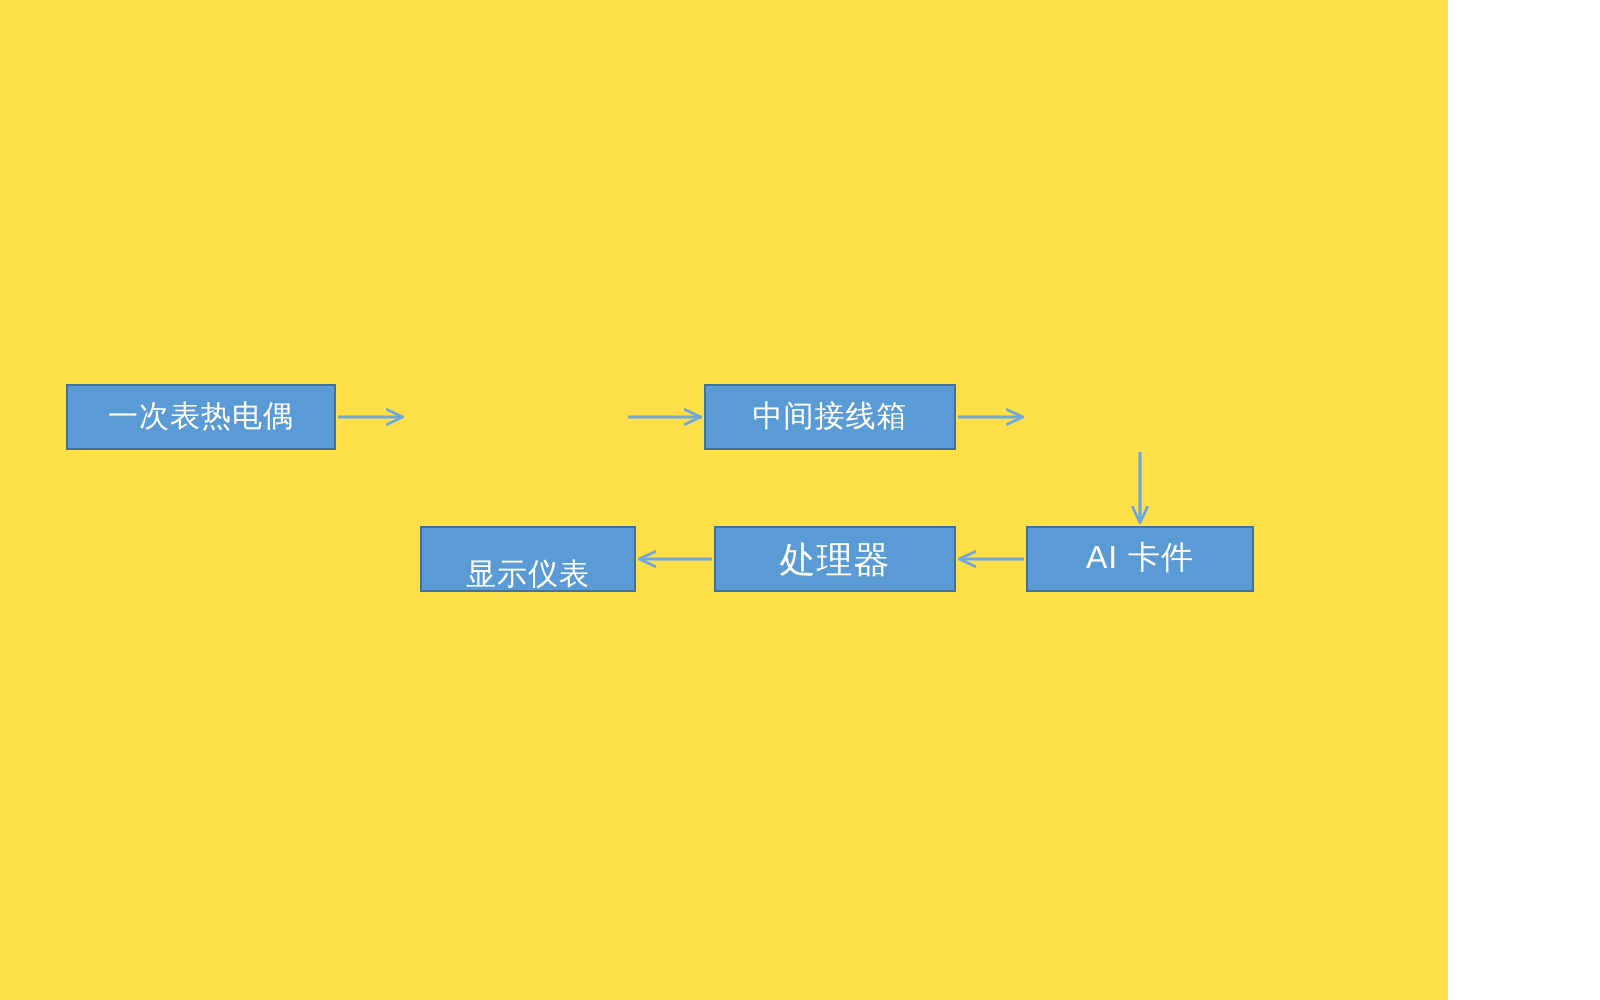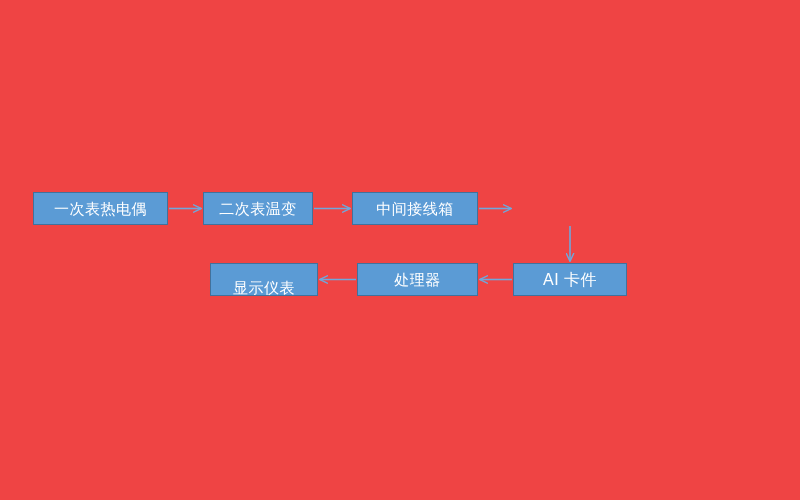--- a/index.html
+++ b/index.html
@@ -9,23 +9,24 @@
   }
   body {
     width: 800px;
     height: 500px;
     background: #ffffff;
     font-family: "Liberation Sans", "DejaVu Sans", sans-serif;
     overflow: hidden;
   }
   #canvas {
     position: relative;
-    width: 800px;
+    width: 684px;
     height: 500px;
-    background: #ef4444;
+    background: #fde047;
+    padding-left: 40px;
   }
   .node {
     position: absolute;
     box-sizing: border-box;
     background: #5B9BD5;
     border: 1px solid #41719C;
     color: #FFFFFF;
     display: flex;
     align-items: center;
     justify-content: center;
@@ -35,21 +36,21 @@
     text-align: center;
     font-weight: 400;
   }
   
   #node-primary-thermocouple { left: 33px;  top: 192px; width: 135px; height: 33px; font-size: 15px; }
   #node-secondary-transmitter { left: 203px; top: 192px; width: 110px; height: 33px; font-size: 15px; }
   #node-junction-box         { left: 352px; top: 192px; width: 126px; height: 33px; font-size: 15px; }
   #node-cabinet-safety-barrier { left: 513px; top: 192px; width: 114px; height: 33px; font-size: 15px; }
   
   #node-display-instrument { left: 210px; top: 263px; width: 108px; height: 33px; font-size: 15px; align-items: flex-end; }
-  #node-processor          { left: 357px; top: 263px; width: 121px; height: 33px; font-size: 15px; }
+  #node-processor          { left: 357px; top: 263px; width: 121px; height: 33px; font-size: 18px; }
   #node-ai-card            { left: 513px; top: 263px; width: 114px; height: 33px; font-size: 16px; }
 
   
   #connectors {
     position: absolute;
     left: 0;
     top: 0;
     width: 800px;
     height: 500px;
     pointer-events: none;
@@ -80,23 +81,20 @@
     <line x1="570" y1="226" x2="570" y2="261" stroke="#6FA8DC" stroke-width="1.6" marker-end="url(#arrowD)"></line>
 
     <line x1="512" y1="279.5" x2="480" y2="279.5" stroke="#6FA8DC" stroke-width="1.6" marker-end="url(#arrowL)"></line>
     <line x1="356" y1="279.5" x2="320" y2="279.5" stroke="#6FA8DC" stroke-width="1.6" marker-end="url(#arrowL)"></line>
   </svg>
 
   <div class="node" id="node-primary-thermocouple">
     <span>一次表热电偶</span>
   </div>
 
-  <div class="node" id="node-secondary-transmitter">
-    <span>二次表温变</span>
-  </div>
 
   <div class="node" id="node-junction-box">
     <span>中间接线箱</span>
   </div>
 
 
   <div class="node" id="node-ai-card">
     <span>AI 卡件</span>
   </div>
 

